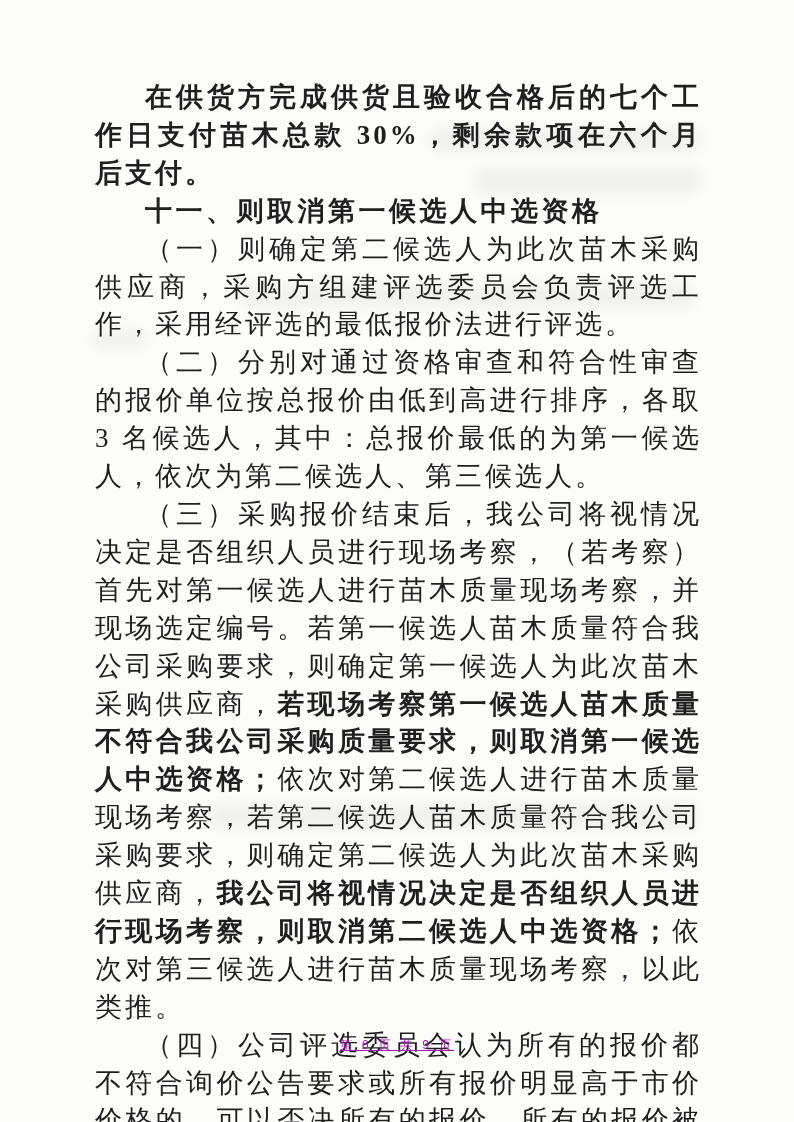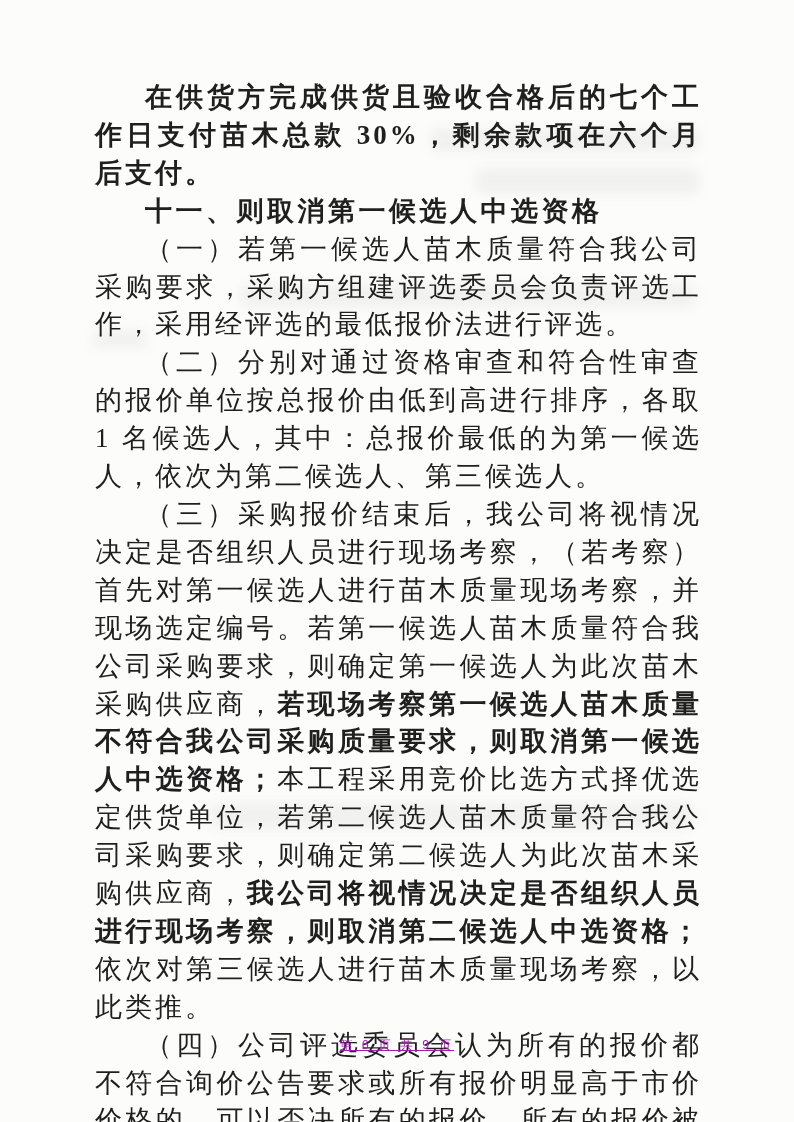--- a/index.html
+++ b/index.html
@@ -77,25 +77,25 @@
   <div class="smudge" style="left:240px; top:284px; width:455px; height:24px;"></div>
   <div class="smudge" style="left:92px; top:330px; width:55px; height:18px;"></div>
   <div class="smudge" style="left:210px; top:803px; width:485px; height:26px;"></div>
 
   <div class="content">
 
     <p class="para bold">在供货方完成供货且验收合格后的七个工作日支付苗木总款 30%，剩余款项在六个月后支付。</p>
 
     <p class="para heading">十一、则取消第一候选人中选资格</p>
 
-    <p class="para">（一）若第一候选人苗木质量符合我公司采购要求，采购方组建评选委员会负责评选工作，采用经评选的最低报价法进行评选。</p>
+    <p class="para">（一）则确定第二候选人为此次苗木采购供应商，采购方组建评选委员会负责评选工作，采用经评选的最低报价法进行评选。</p>
 
-    <p class="para">（二）分别对通过资格审查和符合性审查的报价单位按总报价由低到高进行排序，各取 1 名候选人，其中：总报价最低的为第一候选人，依次为第二候选人、第三候选人。</p>
+    <p class="para">（二）分别对通过资格审查和符合性审查的报价单位按总报价由低到高进行排序，各取 3 名候选人，其中：总报价最低的为第一候选人，依次为第二候选人、第三候选人。</p>
 
-    <p class="para"><span>（三）采购报价结束后，我公司将视情况决定是否组织人员进行现场考察，（若考察）首先对第一候选人进行苗木质量现场考察，并现场选定编号。若第一候选人苗木质量符合我公司采购要求，则确定第一候选人为此次苗木采购供应商，</span><span class="run-bold">若现场考察第一候选人苗木质量不符合我公司采购质量要求，则取消第一候选人中选资格；</span><span>本工程采用竞价比选方式择优选定供货单位，若第二候选人苗木质量符合我公司采购要求，则确定第二候选人为此次苗木采购供应商，</span><span class="run-bold">我公司将视情况决定是否组织人员进行现场考察，则取消第二候选人中选资格；</span><span>依次对第三候选人进行苗木质量现场考察，以此类推。</span></p>
+    <p class="para"><span>（三）采购报价结束后，我公司将视情况决定是否组织人员进行现场考察，（若考察）首先对第一候选人进行苗木质量现场考察，并现场选定编号。若第一候选人苗木质量符合我公司采购要求，则确定第一候选人为此次苗木采购供应商，</span><span class="run-bold">若现场考察第一候选人苗木质量不符合我公司采购质量要求，则取消第一候选人中选资格；</span><span>依次对第二候选人进行苗木质量现场考察，若第二候选人苗木质量符合我公司采购要求，则确定第二候选人为此次苗木采购供应商，</span><span class="run-bold">我公司将视情况决定是否组织人员进行现场考察，则取消第二候选人中选资格；</span><span>依次对第三候选人进行苗木质量现场考察，以此类推。</span></p>
 
     <p class="para">（四）公司评选委员会认为所有的报价都不符合询价公告要求或所有报价明显高于市价价格的，可以否决所有的报价，所有的报价被否决后，采购人可以重新询价采购。</p>
 
     <p class="para">（五）采购人不对未中选单位作任何解释。</p>
 
     <p class="para heading">十二、采购人不对未中选单位作任何解释</p>
 
   </div>
 
   <div class="footer">第 6 页 共 9 页</div>

